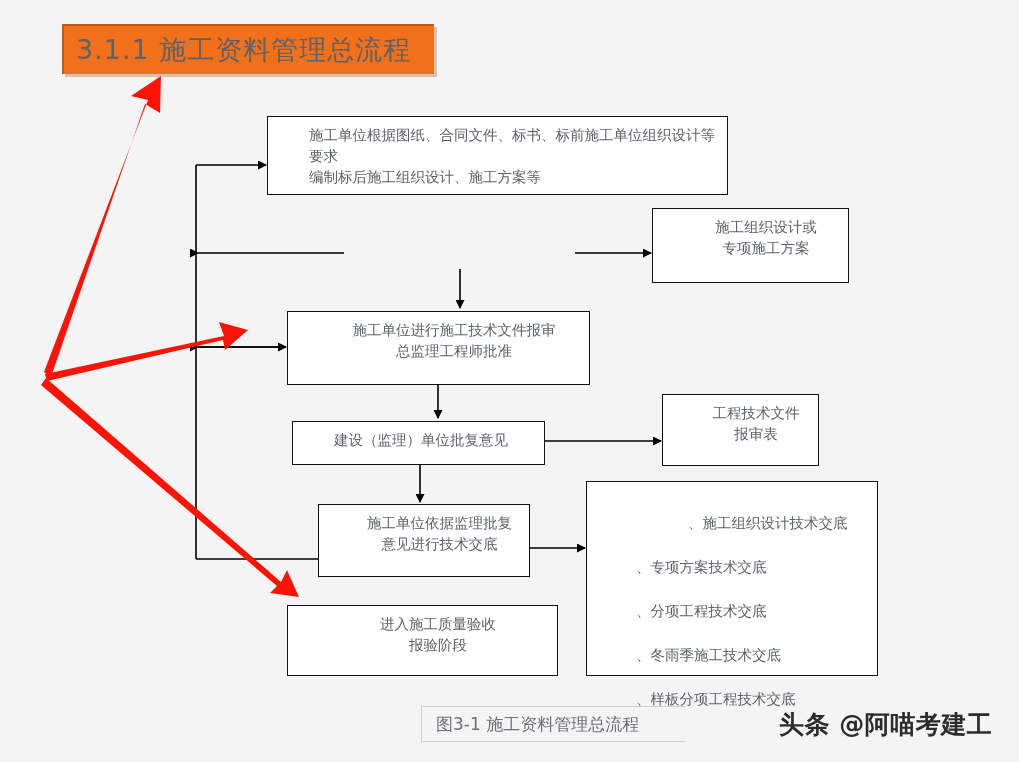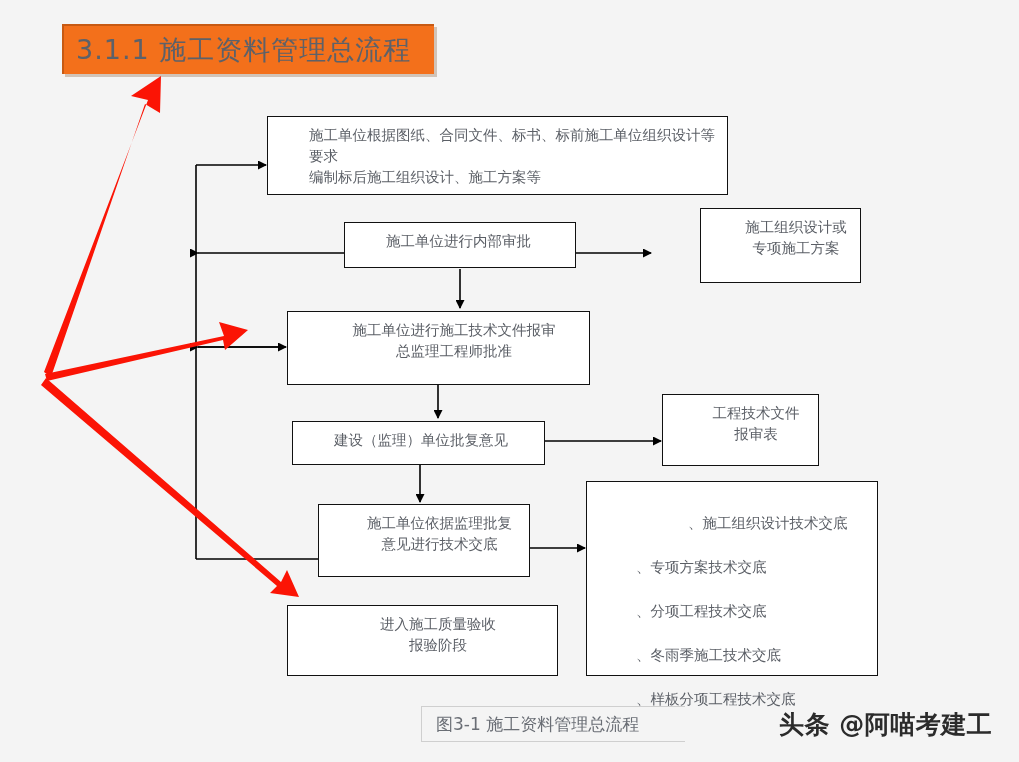--- a/index.html
+++ b/index.html
@@ -170,25 +170,22 @@
 
       <path d="M196,559 L196,559"></path>
     </g>
   </svg>
 
   <div class="node lefttext" style="left:267px; top:116px; width:461px; height:79px;">
     <span class="nd-text">施工单位根据图纸、合同文件、标书、标前施工单位组织设计等要求
 编制标后施工组织设计、施工方案等</span>
   </div>
 
-  <div class="node lefttext" style="left:344px; top:222px; width:232px; height:46px;">
-    <span class="nd-text">施工单位进行内部审批</span>
-  </div>
-
-  <div class="node center" style="left:652px; top:208px; width:161px; height:75px;margin-left:48px;">
+
+  <div class="node center" style="left:652px; top:208px; width:197px; height:75px;">
     <span class="nd-text">施工组织设计或
 专项施工方案</span>
   </div>
 
   <div class="node center" style="left:287px; top:311px; width:303px; height:74px;">
     <span class="nd-text">施工单位进行施工技术文件报审
 总监理工程师批准</span>
   </div>
 
   <div class="node lefttext" style="left:292px; top:421px; width:253px; height:44px;">

